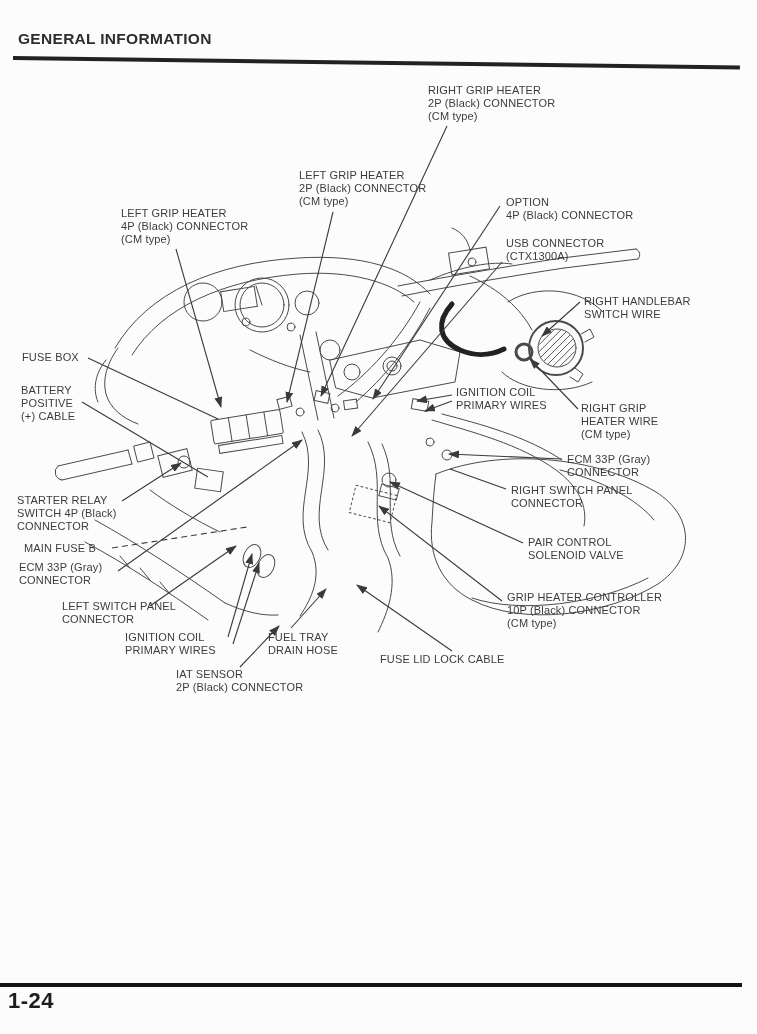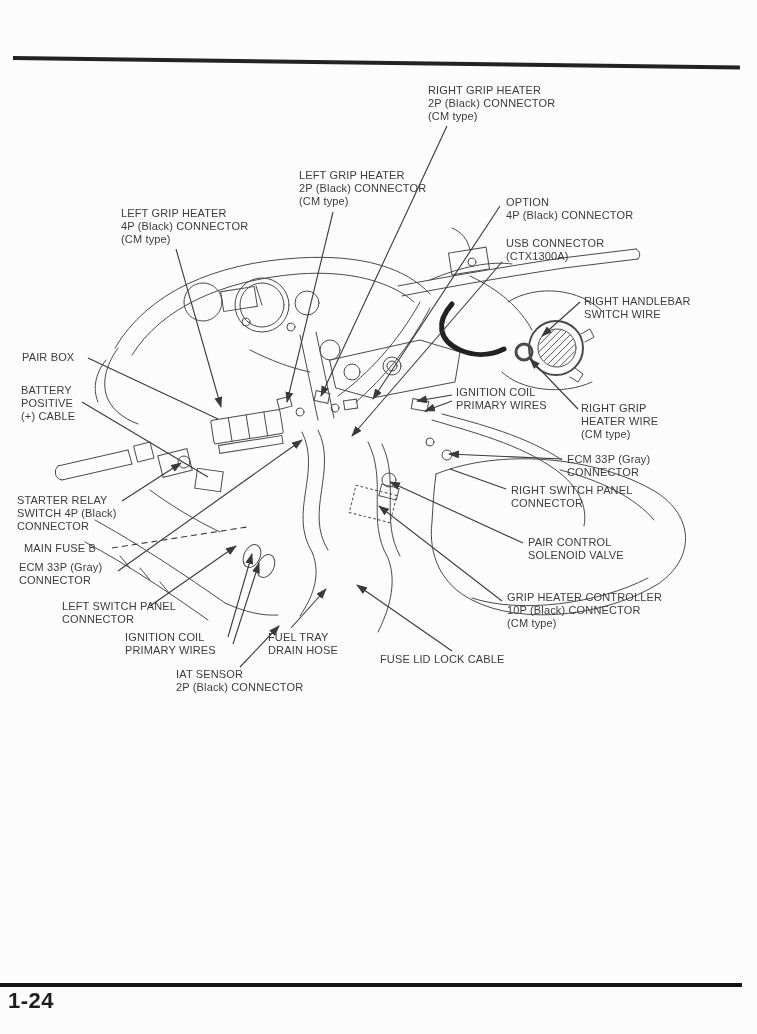--- a/index.html
+++ b/index.html
@@ -32,20 +32,21 @@
   .page-number{
     position:absolute;left:8px;top:988px;
     font-size:22px;font-weight:bold;color:#1d1d1d;letter-spacing:.5px;
   }
 </style>
 </head>
 <body>
 
 <div class="page">
 
+  <h1 class="header-title">GENERAL INFORMATION</h1>
   <div class="header-rule"></div>
 
   <svg class="diagram-svg" viewBox="0 0 757 1034" xmlns="http://www.w3.org/2000/svg">
     <defs>
       <marker id="arrow" markerWidth="11" markerHeight="8" refX="10" refY="4" orient="auto" markerUnits="userSpaceOnUse">
         <path d="M0,0 L11,4 L0,8 Z" fill="#3a3a3a"></path>
       </marker>
     </defs>
 
     <g stroke="#4a4a4a" stroke-width="1" fill="none" stroke-linecap="round">
@@ -195,21 +196,21 @@
 (CM type)</div>
       <div class="diagram-label" style="left: 121px; top: 207px;">LEFT GRIP HEATER
 4P (Black) CONNECTOR
 (CM type)</div>
       <div class="diagram-label" style="left: 506px; top: 196px;">OPTION
 4P (Black) CONNECTOR</div>
       <div class="diagram-label" style="left: 506px; top: 237px;">USB CONNECTOR
 (CTX1300A)</div>
       <div class="diagram-label" style="left: 584px; top: 295px;">RIGHT HANDLEBAR
 SWITCH WIRE</div>
-      <div class="diagram-label" style="left: 22px; top: 351px;">PAIR BOX</div>
+      <div class="diagram-label" style="left: 22px; top: 351px;">FUSE BOX</div>
       <div class="diagram-label" style="left: 21px; top: 384px;">BATTERY
 POSITIVE
 (+) CABLE</div>
       <div class="diagram-label" style="left: 456px; top: 386px;">IGNITION COIL
 PRIMARY WIRES</div>
       <div class="diagram-label" style="left: 581px; top: 402px;">RIGHT GRIP
 HEATER WIRE
 (CM type)</div>
       <div class="diagram-label" style="left: 567px; top: 453px;">ECM 33P (Gray)
 CONNECTOR</div>

